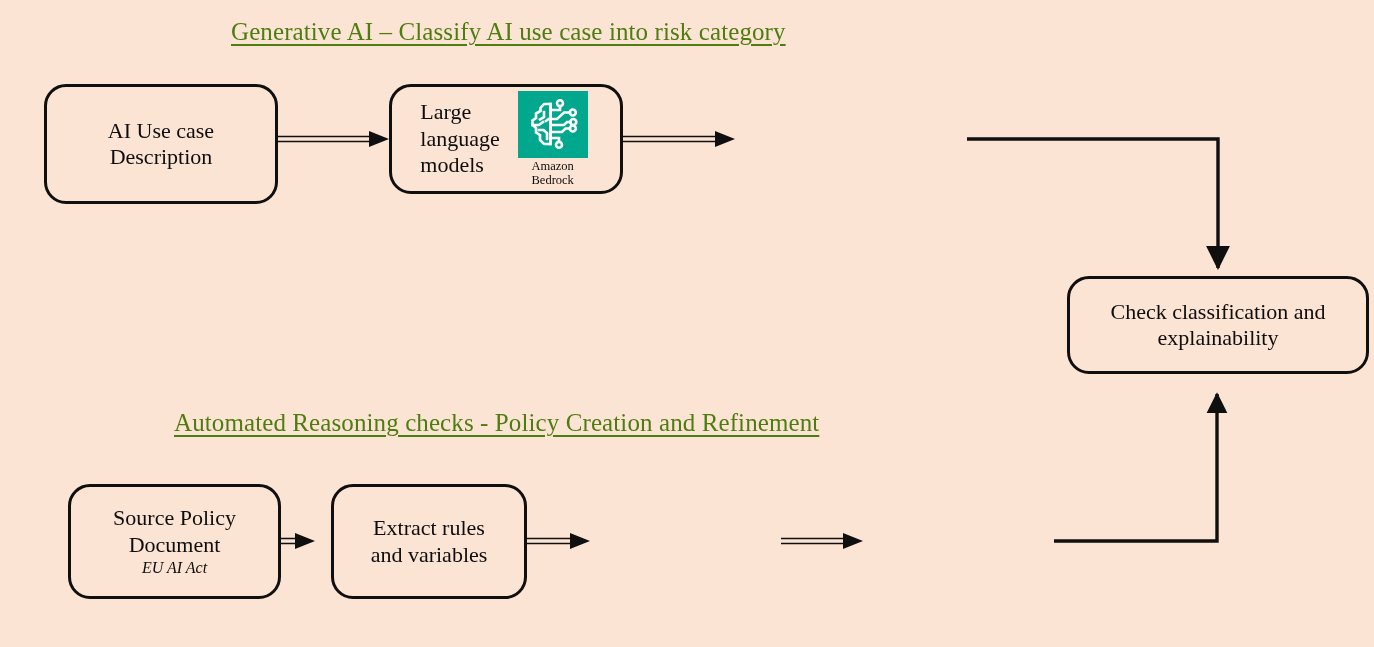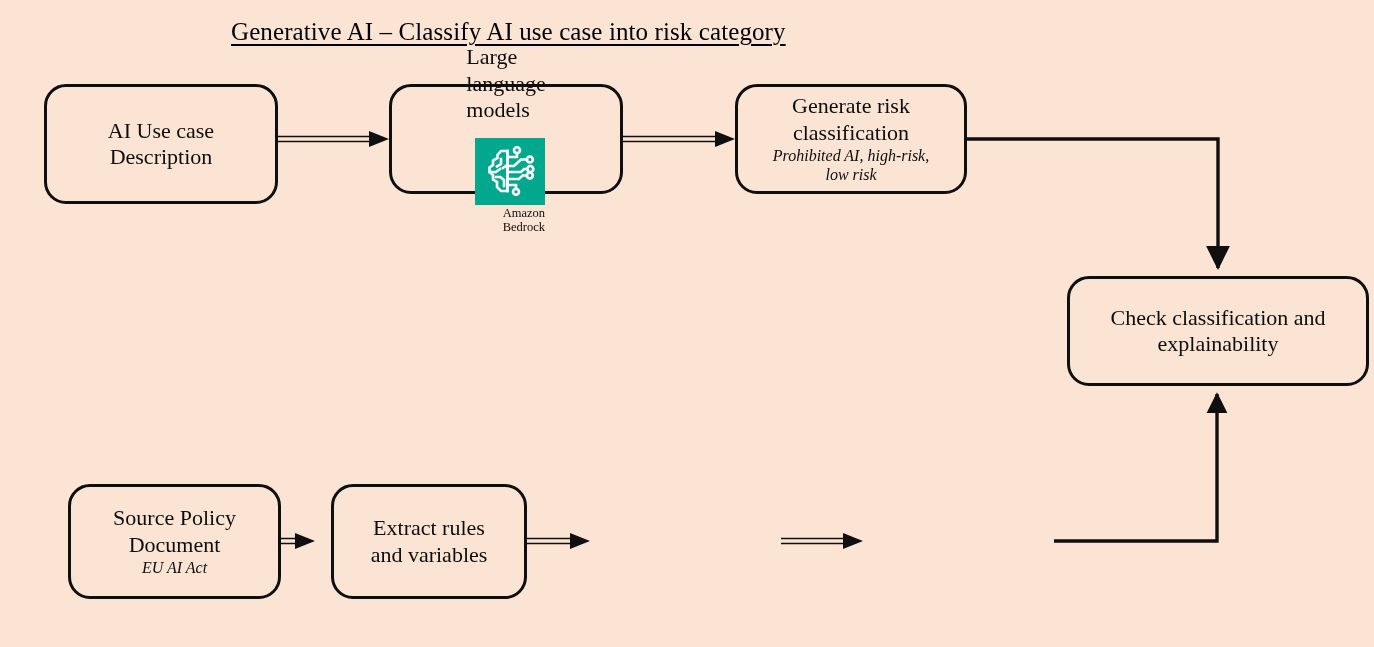--- a/index.html
+++ b/index.html
@@ -23,21 +23,21 @@
   
   .section-title {
     position: absolute;
     font-size: 25px;
     font-weight: 400;
     letter-spacing: .1px;
     white-space: nowrap;
     text-decoration: underline;
     text-underline-offset: 4px;
     text-decoration-thickness: 2px;
-    color: #000000;
+    color: #4d7c0f;
   }
   #title-genai { left: 231px; top: 18px; }
   #title-ar    { left: 174px; top: 409px; }
 
   
   .node {
     position: absolute;
     box-sizing: border-box;
     border: 3px solid #0f0f0f;
     border-radius: 22px;
@@ -58,43 +58,43 @@
     font-style: italic;
     white-space: pre-line;
     line-height: 1.18;
     margin-top: 1px;
   }
 
   
   #node-usecase      { left: 44px;   top: 84px;  width: 234px; height: 120px; }
   #node-llm          { left: 389px;  top: 84px;  width: 234px; height: 110px; }
   #node-genrisk      { left: 735px;  top: 84px;  width: 232px; height: 110px; }
-  #node-check        { left: 1067px; top: 276px; width: 302px; height: 110px; }
+  #node-check        { left: 1067px; top: 276px; width: 302px; height: 98px; }
   #node-sourcepolicy { left: 44px;   top: 484px; width: 213px; height: 115px; margin-left: 24px; }
   #node-extract      { left: 315px;  top: 484px; width: 196px; height: 115px; margin-left: 16px; }
   #node-develop      { left: 590px;  top: 484px; width: 191px; height: 115px; }
   #node-test         { left: 863px;  top: 484px; width: 191px; height: 115px; }
 
   
   #node-llm {
-    flex-direction: column;
+    flex-direction: row;
     justify-content: center;
     gap: 14px;
     padding: 0 10px;
   }
   #node-llm .llm-text {
     font-size: 22px;
     text-align: left;
     white-space: pre-line;
     line-height: 1.22;
   }
   .bedrock-logo {
     display: flex;
     flex-direction: column;
-    align-items: flex-end;
+    align-items: center;
     width: 78px;
   }
   .bedrock-tile {
     width: 70px;
     height: 67px;
     background: #01a88d;
     display: flex;
     align-items: center;
     justify-content: center;
   }
@@ -166,20 +166,21 @@
       <path d="M 843 533 L 863 541 L 843 549 z" fill="#0f0f0f"></path>
     </g>
 
     <g>
       <path d="M 1054 541 L 1217 541 L 1217 394" stroke="#0f0f0f" stroke-width="3.4" fill="none" stroke-linecap="butt" stroke-linejoin="miter" marker-end="url(#ah2)"></path>
     </g>
   </svg>
 
   <div class="section-title" id="title-genai">Generative AI – Classify AI use case into risk category</div>
 
+  <div class="section-title" id="title-ar">Automated Reasoning checks - Policy Creation and Refinement</div>
 
   <div class="node" id="node-usecase">
     <div class="main">AI Use case
 Description</div>
   </div>
 
   <div class="node" id="node-llm">
     <div class="llm-text">Large
 language
 models</div>
@@ -205,26 +206,20 @@
           <circle cx="46.8" cy="29.5" r="3"></circle>
           <path d="M24.5 39 L33 39 L33 43"></path>
           <circle cx="33" cy="45.8" r="3"></circle>
         </svg>
       </div>
       <div class="bedrock-caption">Amazon
 Bedrock</div>
     </div>
   </div>
 
-  <div class="node" id="node-genrisk">
-    <div class="main">Generate risk
-classification</div>
-    <div class="sub">Prohibited AI, high-risk,
-low risk</div>
-  </div>
 
   <div class="node" id="node-check">
     <div class="main">Check classification and
 explainability</div>
   </div>
 
   <div class="node" id="node-sourcepolicy">
     <div class="main">Source Policy
 Document</div>
     <div class="sub">EU AI Act</div>

